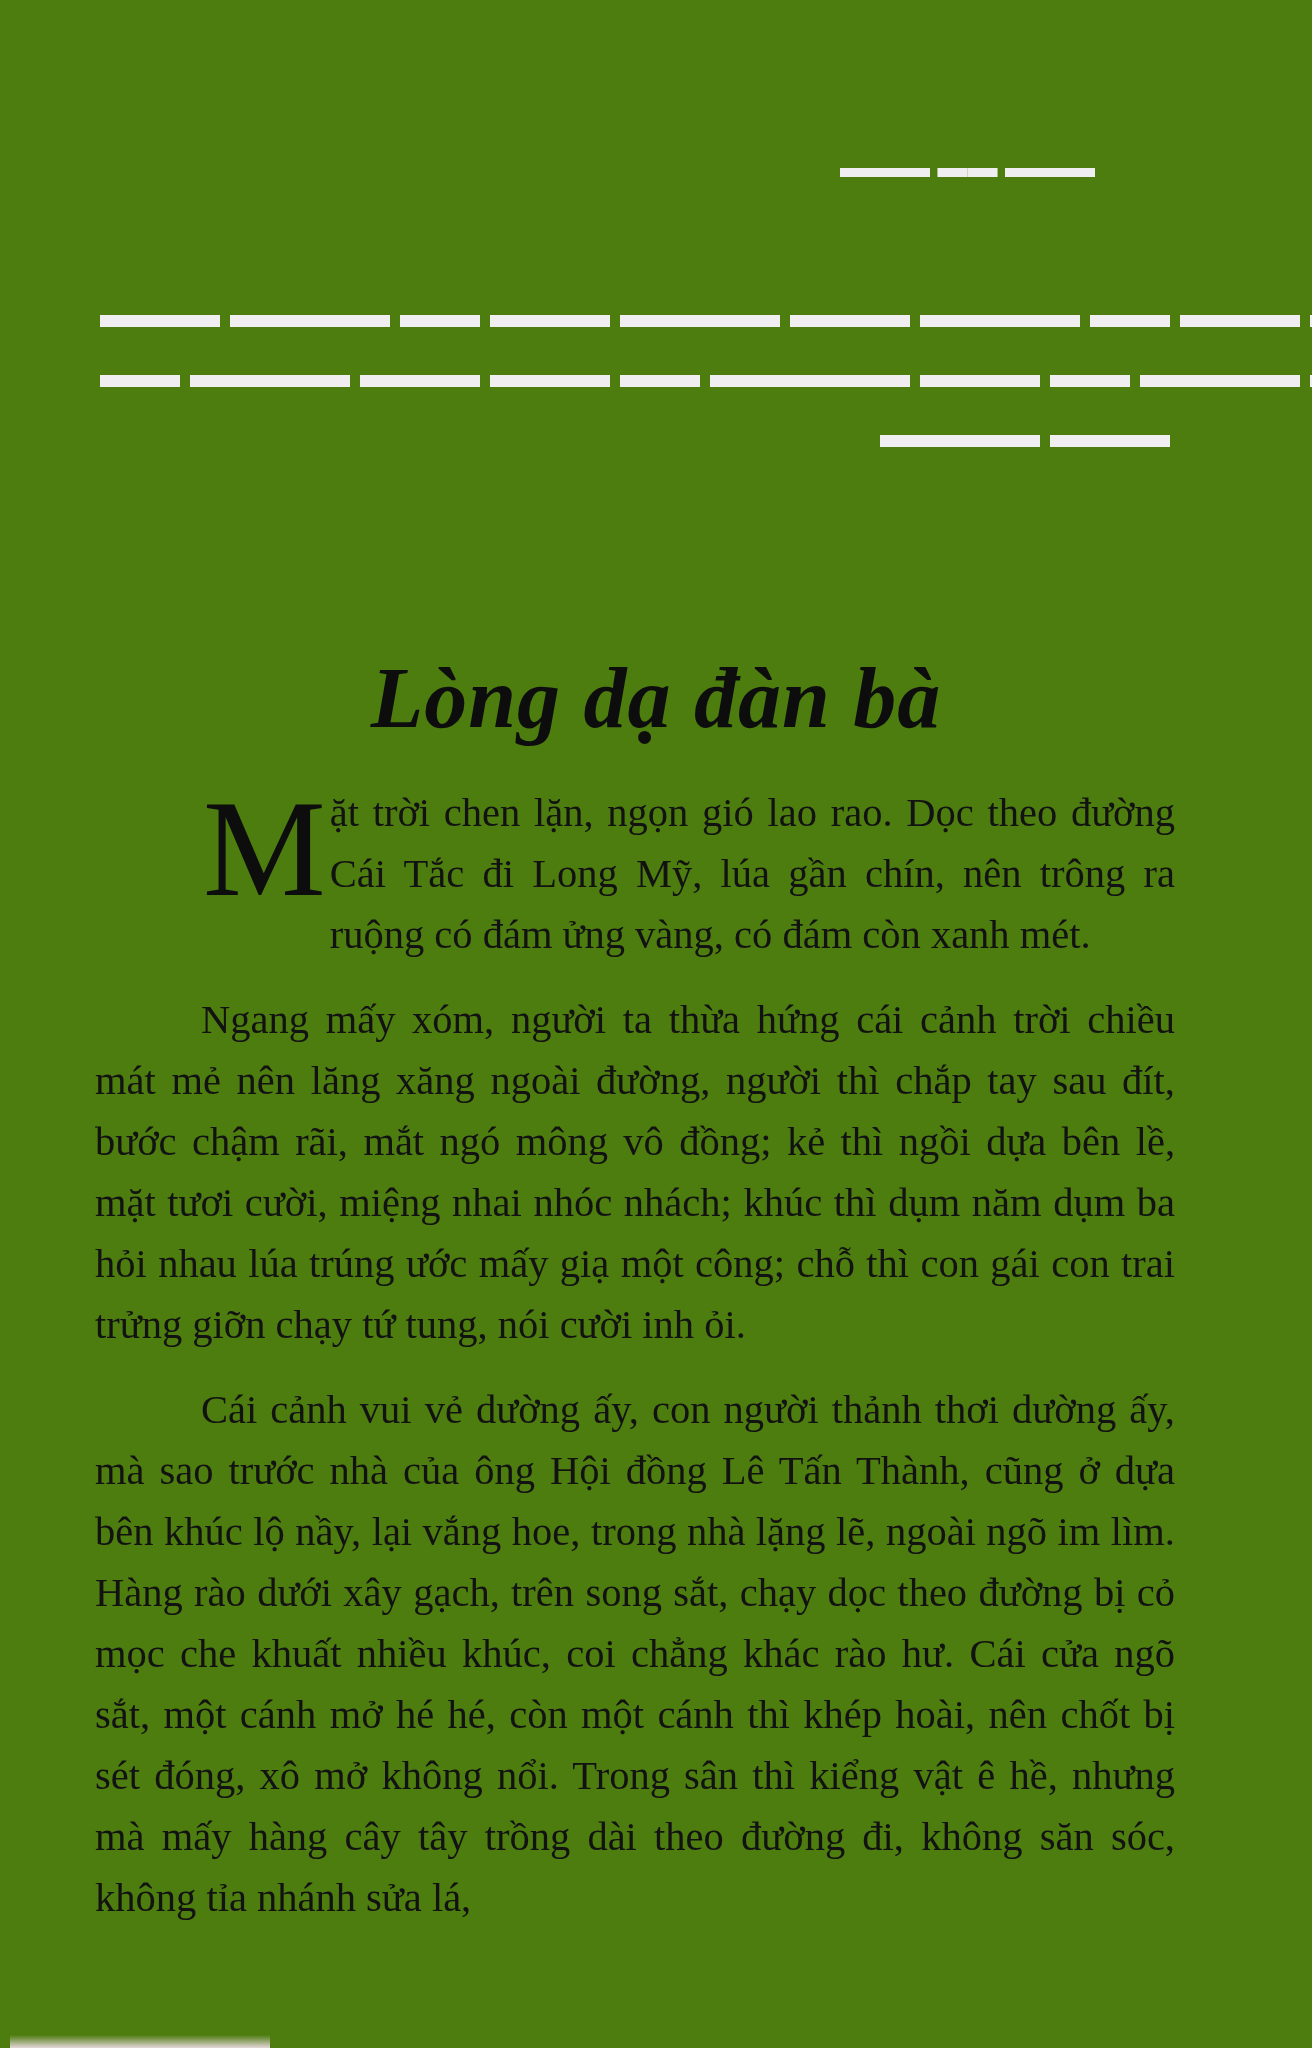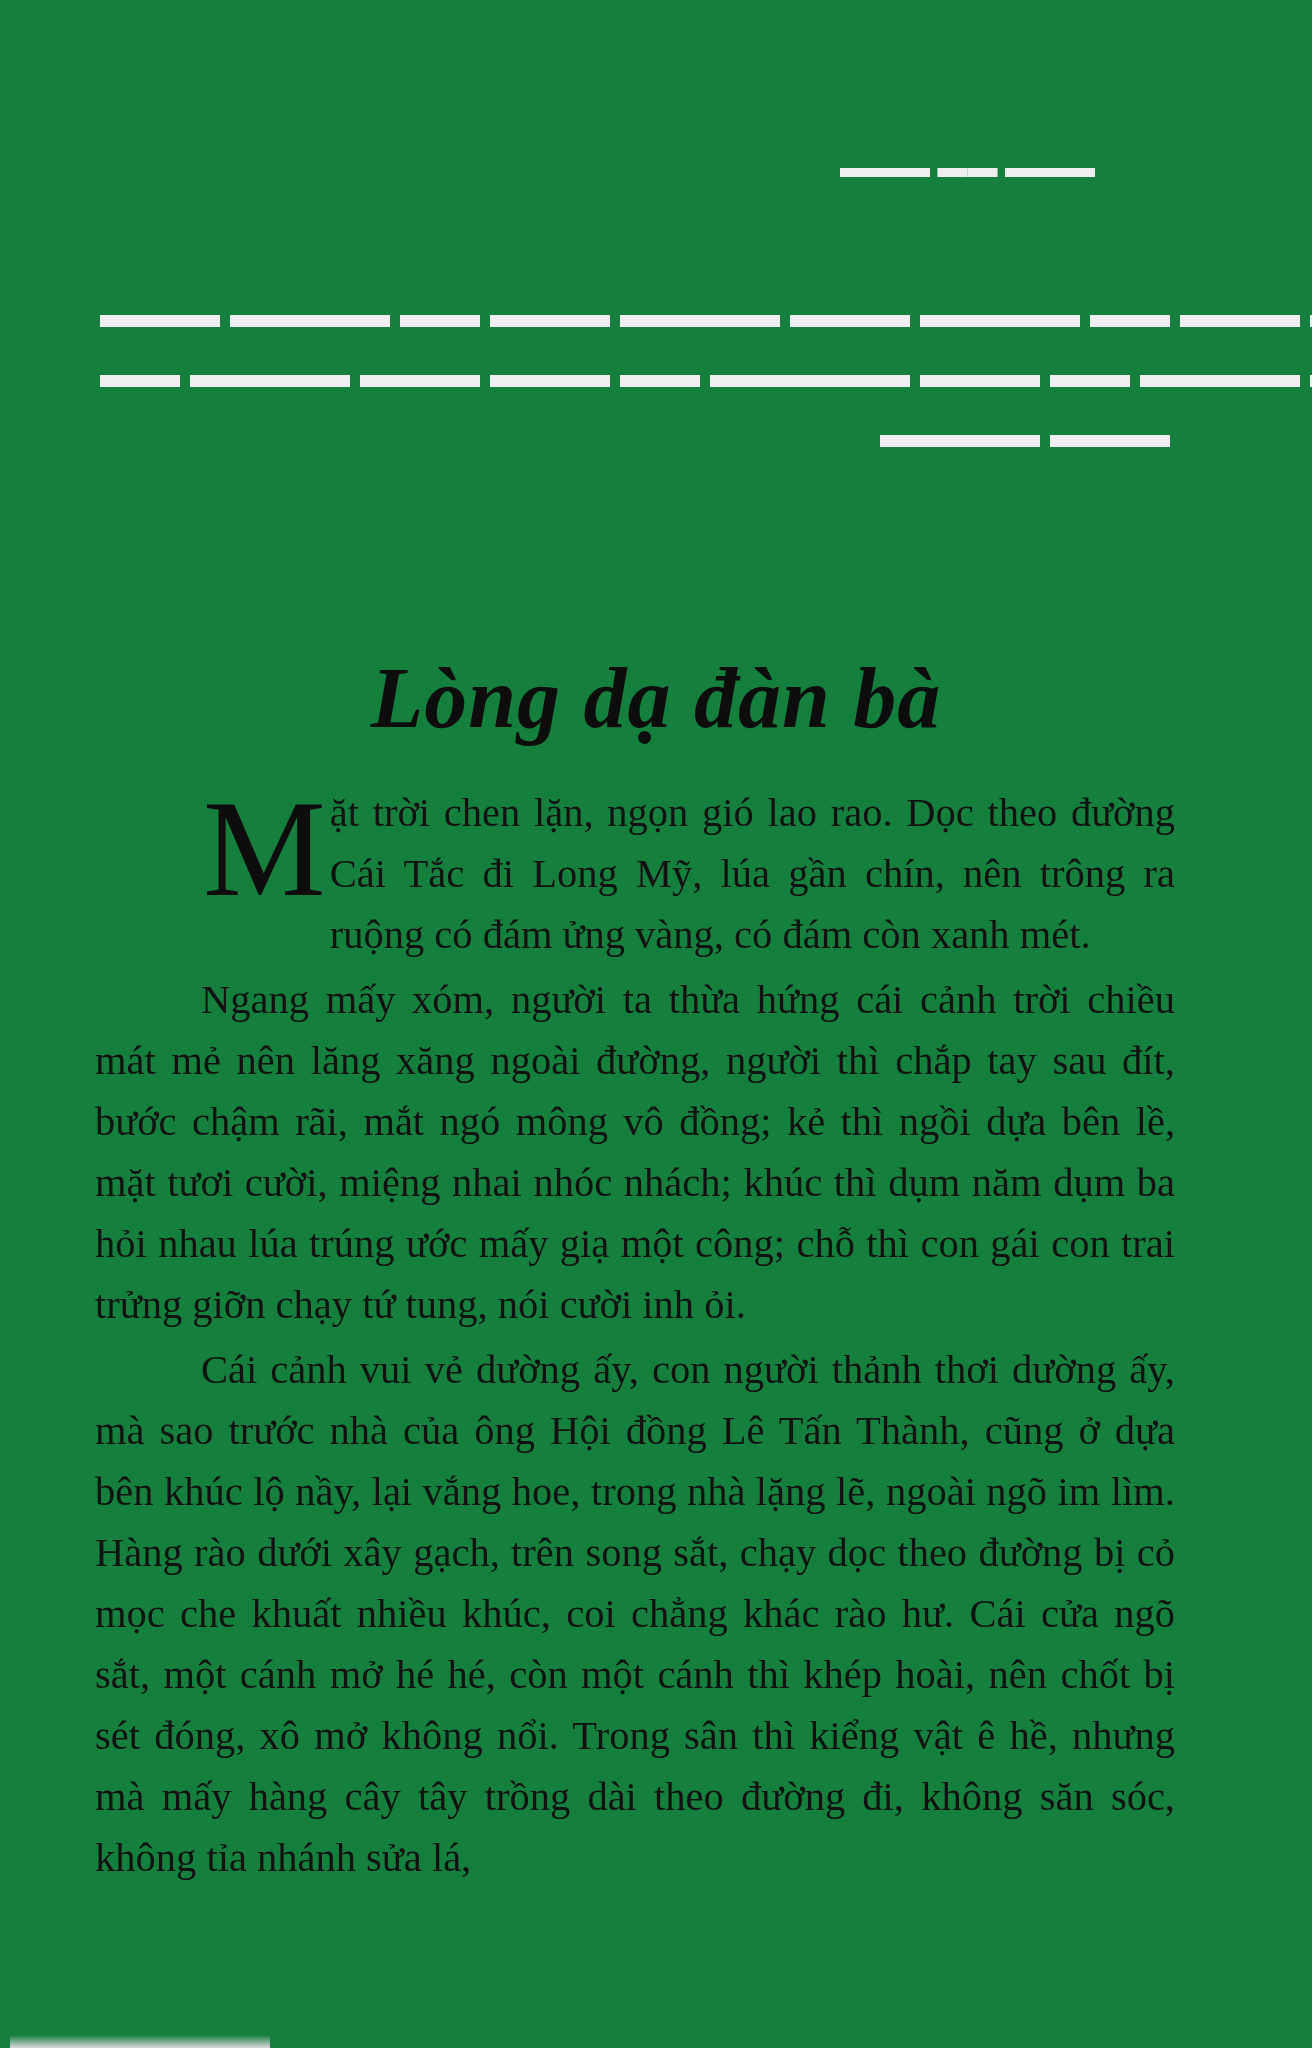--- a/index.html
+++ b/index.html
@@ -12,21 +12,21 @@
       height: 2048px;
       position: relative;
       overflow: hidden;
       font-family: "Liberation Serif", "DejaVu Serif", serif;
       color: #111111;
     }
     .page {
       position: absolute;
       left: 0; top: 0;
       width: 1312px; height: 2048px;
-      background: #15803d;
+      background: #4d7c0f;
     }
     
     .bleed {
       position: absolute;
       color: #f1eef1;
       font-family: "Liberation Serif", serif;
       font-size: 40px;
       transform: scaleX(-1);
       white-space: nowrap;
       pointer-events: none;
@@ -60,21 +60,21 @@
       width: 1080px;
       font-size: 40.5px;
       line-height: 61px;
       color: #121212;
     }
     .para {
       margin: 0;
       text-align: justify;
       text-align-last: left;
     }
-    .para + .para { margin-top: 4px; }
+    .para + .para { margin-top: 24px; }
     .para.first { text-indent: 0; }
     .para.indent { text-indent: 106px; }
     .dropcap {
       float: left;
       font-size: 138px;
       line-height: 110px;
       height: 112px;
       margin: 10px 4px 0 108px;
       padding-top: 2px;
       color: #0d0d0d;

